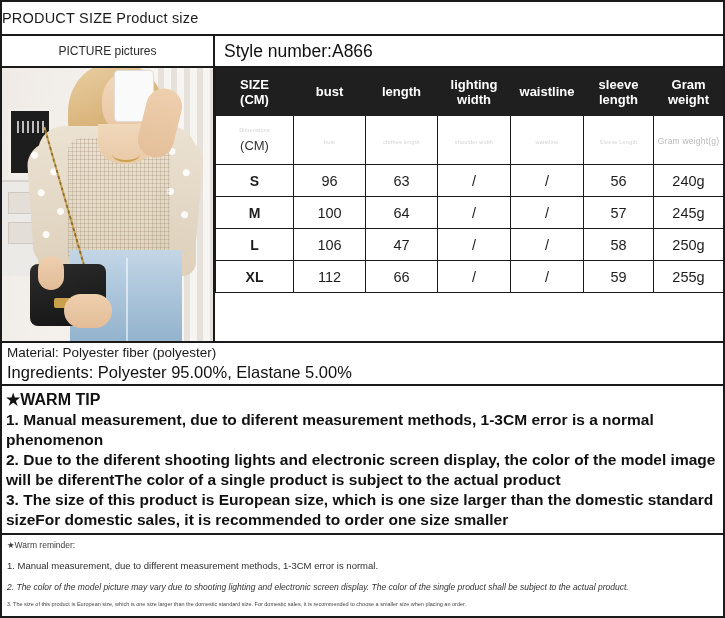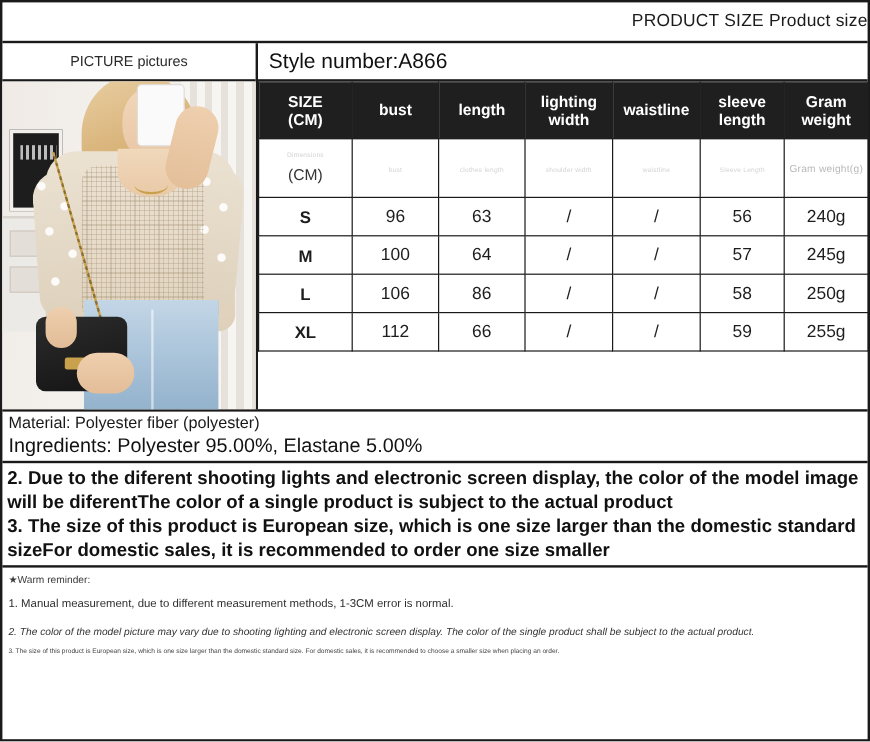--- a/index.html
+++ b/index.html
@@ -14,21 +14,21 @@
     width: 725px; height: 618px;
     position: relative;
     border: 2px solid #1a1a1a;
     background: #fff;
   }
 
   
   .title-row {
     height: 34px;
     border-bottom: 2px solid #1a1a1a;
-    display: flex; align-items: center; justify-content: flex-end;
+    display: flex; align-items: center; justify-content: flex-start;
   }
   .title-row .txt {
     font-size: 14.5px; color: #1b1b1b; letter-spacing: .2px;
   }
 
   
   .frame { display: flex; width: 100%; }
   .col-left { width: 213px; border-right: 2px solid #1a1a1a; }
   .col-right { width: 508px; }
 
@@ -315,21 +315,21 @@
               <td>100</td>
               <td>64</td>
               <td>/</td>
               <td>/</td>
               <td>57</td>
               <td>245g</td>
             </tr>
             <tr class="data">
               <td class="sz">L</td>
               <td>106</td>
-              <td>86</td>
+              <td>47</td>
               <td>/</td>
               <td>/</td>
               <td>58</td>
               <td>250g</td>
             </tr>
             <tr class="data">
               <td class="sz">XL</td>
               <td>112</td>
               <td>66</td>
               <td>/</td>
@@ -341,20 +341,22 @@
       </table>
     </div>
   </div>
 
   <div class="material-block">
     <div class="mat-line1">Material: Polyester fiber (polyester)</div>
     <div class="mat-line2">Ingredients: Polyester 95.00%, Elastane 5.00%</div>
   </div>
 
   <div class="tip-block">
+    <div class="tip-head">★WARM TIP</div>
+    <div class="tip-line">1. Manual measurement, due to diferent measurement methods, 1-3CM error is a normal phenomenon</div>
     <div class="tip-line">2. Due to the diferent shooting lights and electronic screen display, the color of the model image will be diferentThe color of a single product is subject to the actual product</div>
     <div class="tip-line">3. The size of this product is European size, which is one size larger than the domestic standard sizeFor domestic sales, it is recommended to order one size smaller</div>
   </div>
 
   <div class="fine-block">
     <div class="fine-head">★Warm reminder:</div>
     <div class="fine-1">1. Manual measurement, due to different measurement methods, 1-3CM error is normal.</div>
     <div class="fine-2">2. The color of the model picture may vary due to shooting lighting and electronic screen display. The color of the single product shall be subject to the actual product.</div>
     <div class="fine-3">3. The size of this product is European size, which is one size larger than the domestic standard size. For domestic sales, it is recommended to choose a smaller size when placing an order.</div>
   </div>

